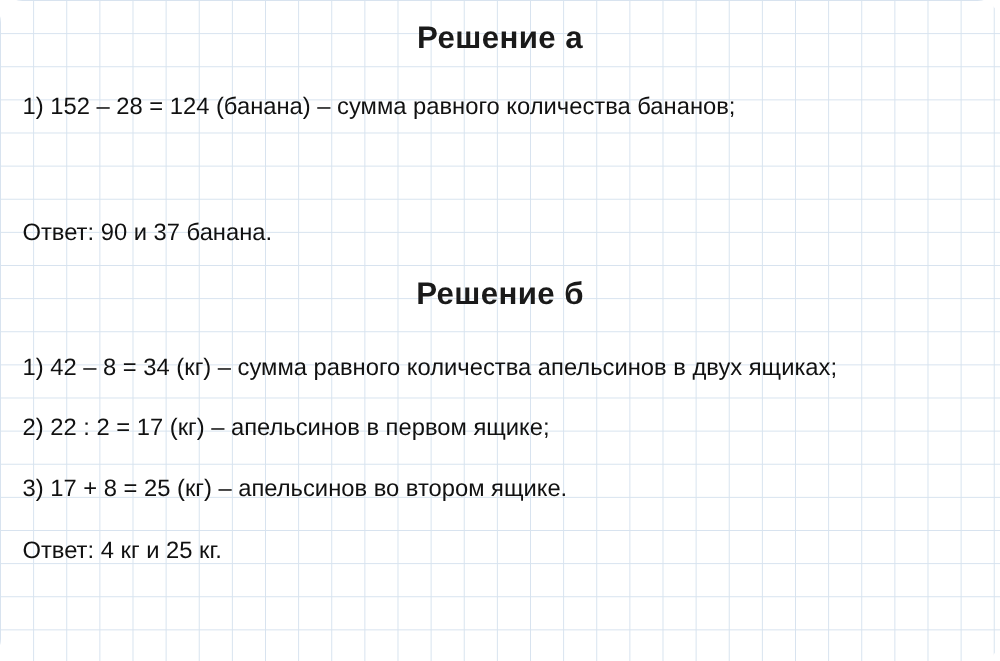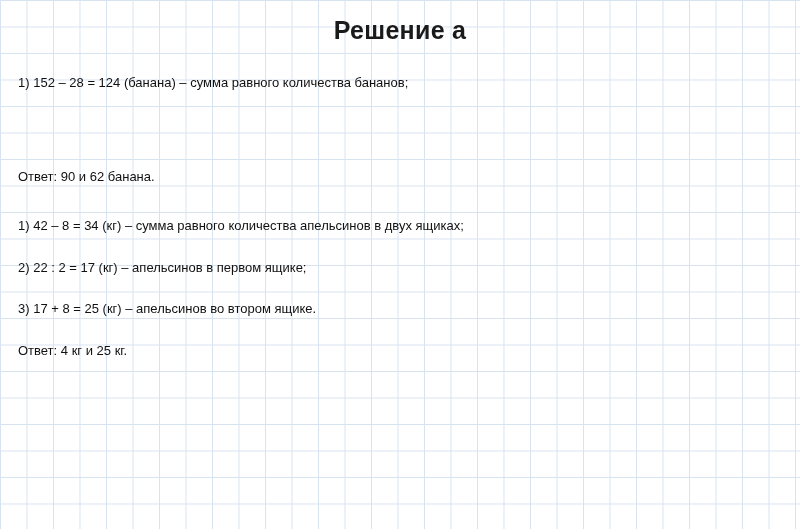--- a/index.html
+++ b/index.html
@@ -18,20 +18,21 @@
     position: relative;
     width: 800px;
     height: 529px;
     box-sizing: border-box;
     background-color: #ffffff;
     background-image:
       linear-gradient(to right, #d7e3ef 1px, transparent 1px),
       linear-gradient(to bottom, #d7e3ef 1px, transparent 1px);
     background-size: 26.5px 26.5px;
     background-position: 0px 0px;
+    border-radius: 18px;
   }
   #content {
     position: relative;
     z-index: 2;
     padding: 0 18px;
     box-sizing: border-box;
   }
   .heading {
     text-align: center;
     font-size: 25px;
@@ -39,21 +40,21 @@
     color: #1a1a1a;
     letter-spacing: 0.3px;
   }
   .heading.first {
     padding-top: 16px;
   }
   .heading.second {
     padding-top: 22px;
   }
   .line {
-    font-size: 13px;
+    font-size: 19px;
     color: #111111;
     line-height: 1.2;
     white-space: nowrap;
   }
   .spacer-26 { height: 26px; }
   .spacer-30 { height: 30px; }
   .spacer-34 { height: 34px; }
   .block-a .line { margin-top: 0; }
 </style>
 </head>
@@ -64,23 +65,24 @@
 
     <div class="heading first">Решение а</div>
 
     <div class="spacer-30"></div>
 
     <div class="block-a">
       <div class="line">1) 152 – 28 = 124 (банана) – сумма равного количества бананов;</div>
       <div class="spacer-26"></div>
       <div class="spacer-26"></div>
       <div class="spacer-26"></div>
-      <div class="line">Ответ: 90 и 62 банана.</div>
+      <div class="line">Ответ: 90 и 37 банана.</div>
     </div>
 
+    <div class="heading second">Решение б</div>
 
     <div class="spacer-34"></div>
 
     <div class="block-b">
       <div class="line">1) 42 – 8 = 34 (кг) – сумма равного количества апельсинов в двух ящиках;</div>
       <div class="spacer-26"></div>
       <div class="line">2) 22 : 2 = 17 (кг) – апельсинов в первом ящике;</div>
       <div class="spacer-26"></div>
       <div class="line">3) 17 + 8 = 25 (кг) – апельсинов во втором ящике.</div>
       <div class="spacer-26"></div>

